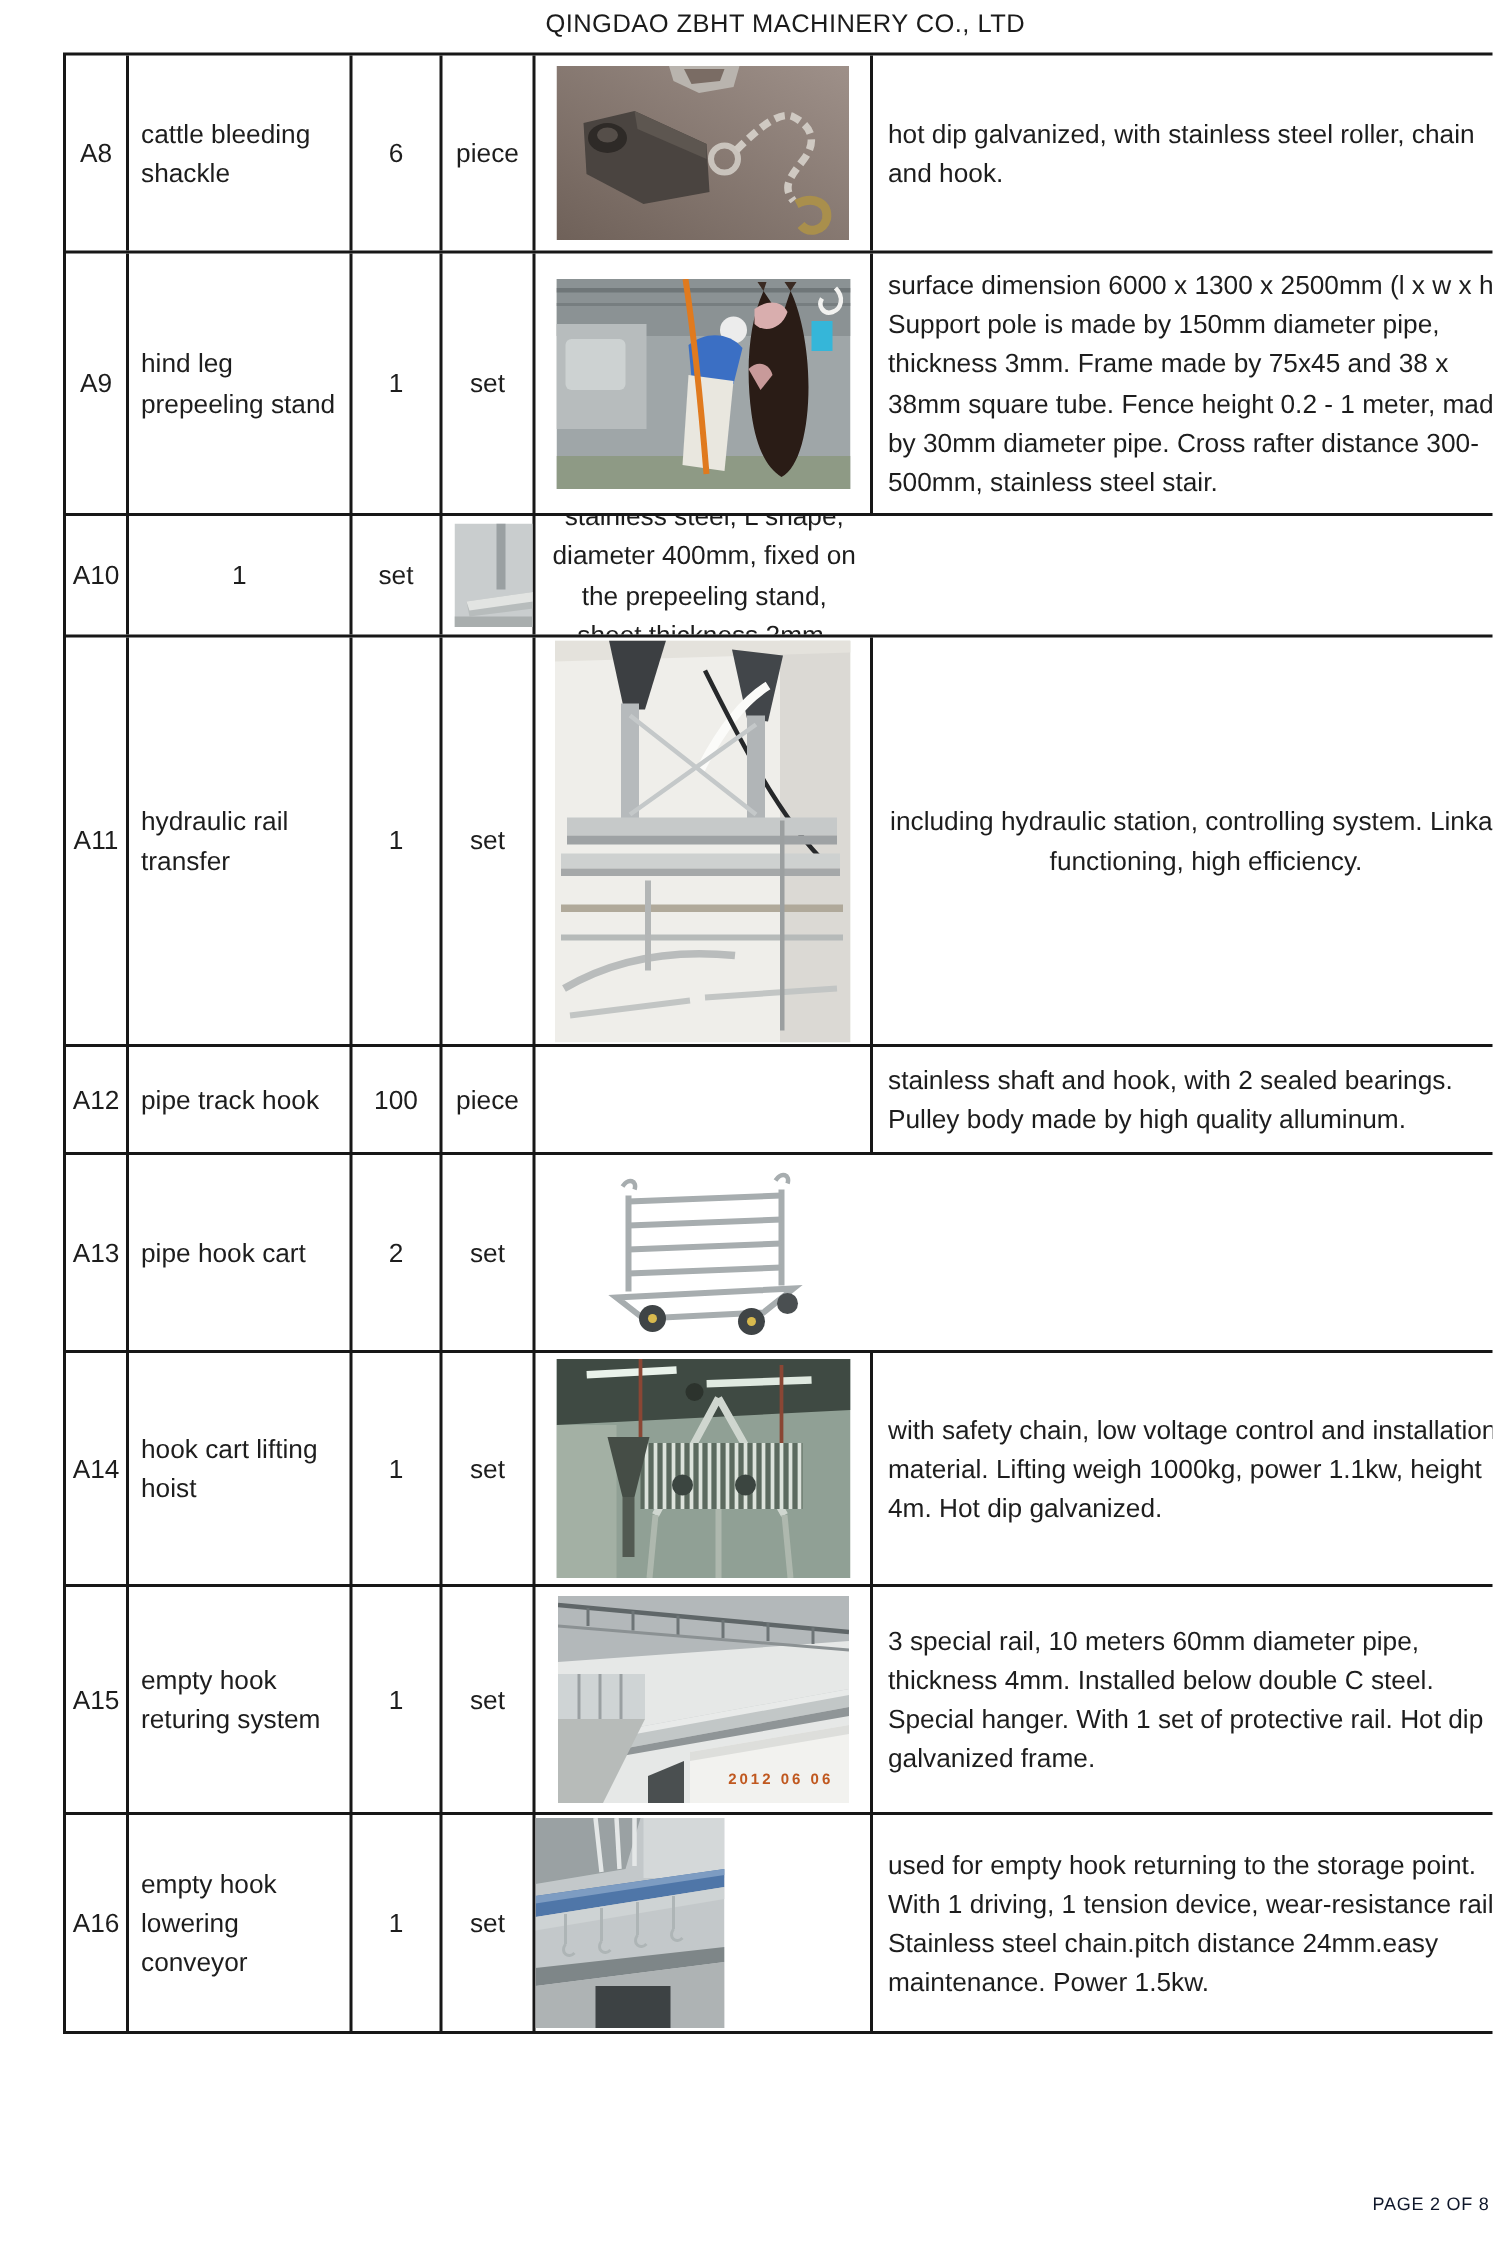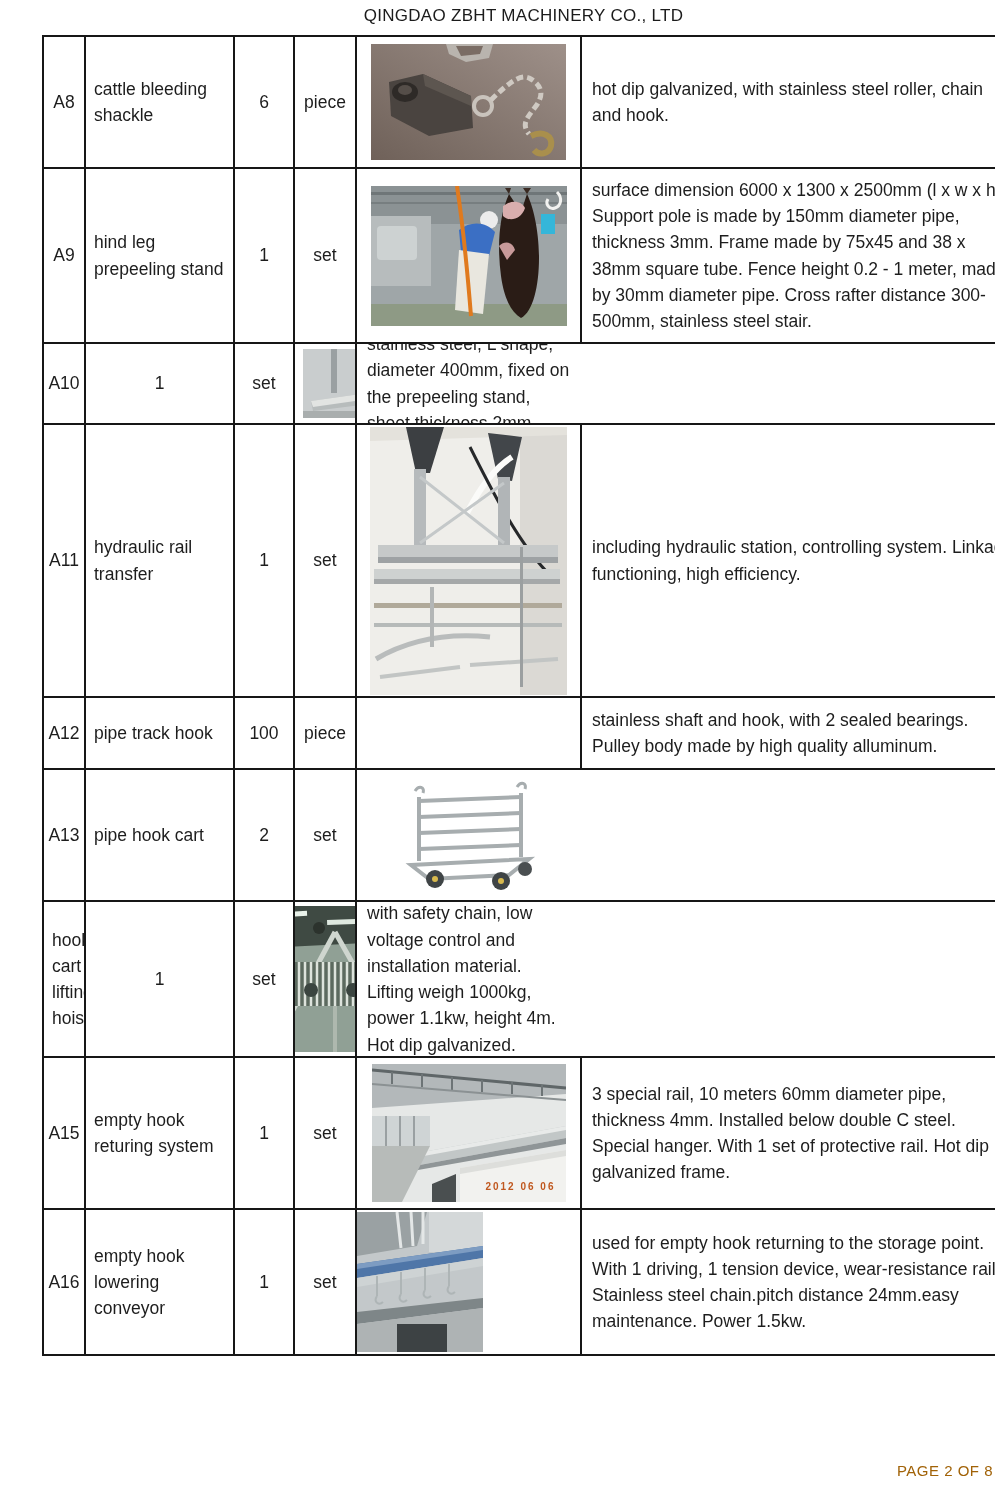--- a/index.html
+++ b/index.html
@@ -35,30 +35,30 @@
     font-size:17.5px;line-height:1.5;
     overflow:hidden;
   }
   .cell:last-child{border-right:none;}
   .code,.qty,.unit{justify-content:center;text-align:center;}
   .name{padding:2px 8px;text-align:left;}
   .photo-cell{justify-content:center;position:relative;}
   .photo-cell.align-left{justify-content:flex-start;}
   .photo-cell.pad-left{padding-left:8px;}
   .desc{padding:22px 10px;text-align:left;justify-content:flex-start;}
-  .desc.center{justify-content:center;}
+  .desc.center{text-align:center;justify-content:center;}
   .photo-wrap{position:relative;display:flex;}
   .date-stamp{
     position:absolute;right:10px;bottom:8px;
     font-size:10px;font-weight:bold;letter-spacing:2px;
     color:#c0581f;
   }
   .page-footer{
     position:absolute;top:1462px;right:28px;
-    font-size:15px;letter-spacing:0.5px;color:#a16207;
+    font-size:12px;letter-spacing:0.5px;color:#0f172a;
   }
   svg{display:block;}
 </style>
 </head>
 <body>
 
 <div class="page">
 
   <div class="doc-title">QINGDAO ZBHT MACHINERY CO., LTD</div>
 
@@ -210,20 +210,21 @@
               <circle cx="46" cy="100" r="3" fill="#d8b94e"></circle>
             <circle cx="112" cy="102" r="9" fill="#3f4446"></circle>
               <circle cx="112" cy="102" r="3" fill="#d8b94e"></circle>
             <circle cx="136" cy="90" r="7" fill="#4a4f51"></circle>
           </svg>
         </div>
       </div>
     </div>
 
     <div class="row" style="height:154px">
+      <div class="cell code">A14</div>
       <div class="cell name">hook cart lifting hoist</div>
       <div class="cell qty">1</div>
       <div class="cell unit">set</div>
       <div class="cell photo-cell">
         <div class="photo-wrap">
           <svg width="196" height="146" viewBox="0 0 196 146">
             <rect width="196" height="146" fill="#90a095"></rect>
             <path d="M0 0 L196 0 L196 34 L0 44 Z" fill="#3f4a43"></path>
             <rect x="20" y="8" width="60" height="5" fill="#e9f2ea" transform="rotate(-3 20 8)"></rect>
             <rect x="100" y="14" width="70" height="5" fill="#dfe9e0" transform="rotate(-2 100 14)"></rect>

